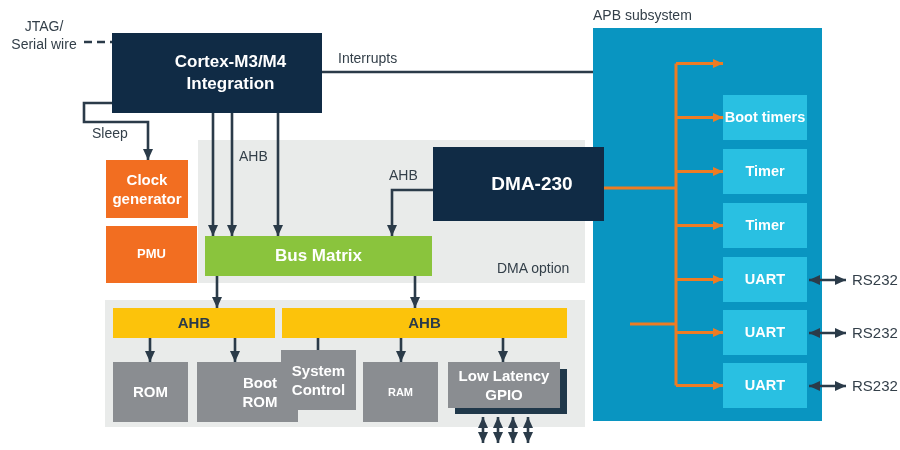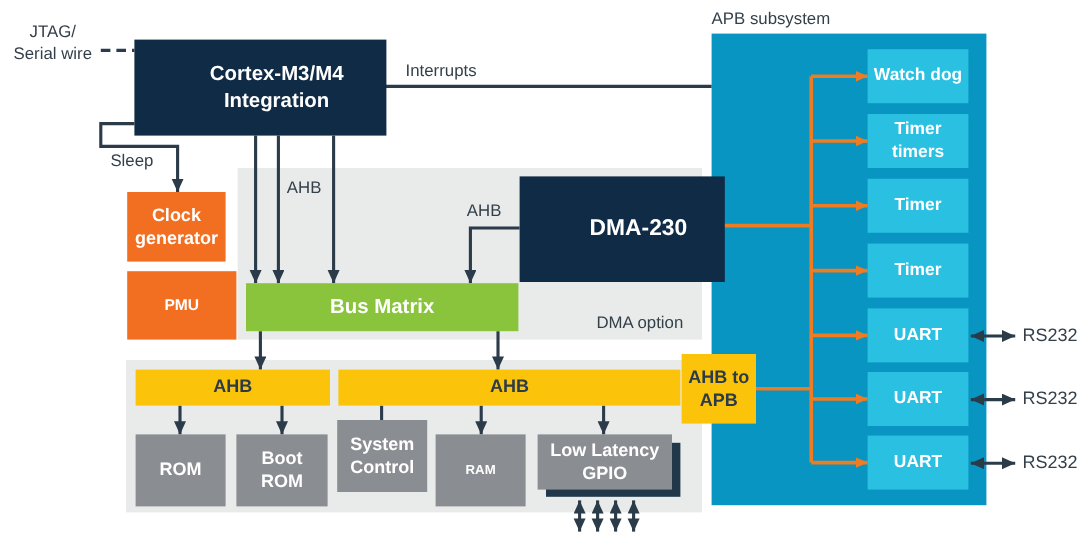--- a/index.html
+++ b/index.html
@@ -96,47 +96,44 @@
   </svg>
 
   <div class="box navy" style="left:112px;top:33px;width:183px;height:80px;font-size:17px;">Cortex-M3/M4
 Integration</div>
 
   <div class="box orange" style="left:106px;top:160px;width:82px;height:58px;font-size:15px;">Clock
 generator</div>
 
   <div class="box orange" style="left:106px;top:226px;width:91px;height:57px;font-size:13px;">PMU</div>
 
-  <div class="box navy" style="left:433px;top:147px;width:144px;height:88px;font-size:19px;">DMA-230</div>
+  <div class="box navy" style="left:433px;top:147px;width:144px;height:74px;font-size:19px;">DMA-230</div>
 
   <div class="box green" style="left:205px;top:236px;width:227px;height:40px;font-size:17px;">Bus Matrix</div>
 
   <div class="box yellow" style="left:113px;top:308px;width:162px;height:30px;font-size:15px;">AHB</div>
 
   <div class="box yellow" style="left:282px;top:308px;width:285px;height:30px;font-size:15px;">AHB</div>
 
-  <div class="box yellow" style="left:568px;top:295px;width:62px;height:58px;font-size:15px;">AHB to
-APB</div>
 
   <div class="box grayb" style="left:113px;top:362px;width:75px;height:60px;font-size:15px;">ROM</div>
 
-  <div class="box grayb" style="left:197px;top:362px;width:76px;height:60px;font-size:15px;">Boot
+  <div class="box grayb" style="left:197px;top:362px;width:76px;height:60px;font-size:15px;padding-left:25px;">Boot
 ROM</div>
 
   <div class="box grayb" style="left:281px;top:350px;width:75px;height:60px;font-size:15px;">System
 Control</div>
 
   <div class="box grayb" style="left:363px;top:362px;width:75px;height:60px;font-size:11px;">RAM</div>
 
   <div class="box" style="left:455px;top:369px;width:112px;height:45px;background:var(--shadow-navy);"></div>
   <div class="box grayb" style="left:448px;top:362px;width:112px;height:46px;font-size:15px;">Low Latency
 GPIO</div>
 
-  <div class="box cyanb" style="left:723px;top:41px;width:84px;height:45px;">Watch dog</div>
-  <div class="box cyanb" style="left:723px;top:95px;width:84px;height:45px;">Timer timers</div>
+  <div class="box cyanb" style="left:723px;top:95px;width:84px;height:45px;">Boot timers</div>
   <div class="box cyanb" style="left:723px;top:149px;width:84px;height:45px;">Timer</div>
   <div class="box cyanb" style="left:723px;top:203px;width:84px;height:45px;">Timer</div>
   <div class="box cyanb" style="left:723px;top:257px;width:84px;height:45px;">UART</div>
   <div class="box cyanb" style="left:723px;top:310px;width:84px;height:45px;">UART</div>
   <div class="box cyanb" style="left:723px;top:363px;width:84px;height:45px;">UART</div>
 
   <div class="label" style="left:5px;top:18px;width:78px;text-align:center;">JTAG/
 Serial wire</div>
   <div class="label" style="left:92px;top:125px;">Sleep</div>
   <div class="label" style="left:318px;top:50px;margin-left:20px;">Interrupts</div>

